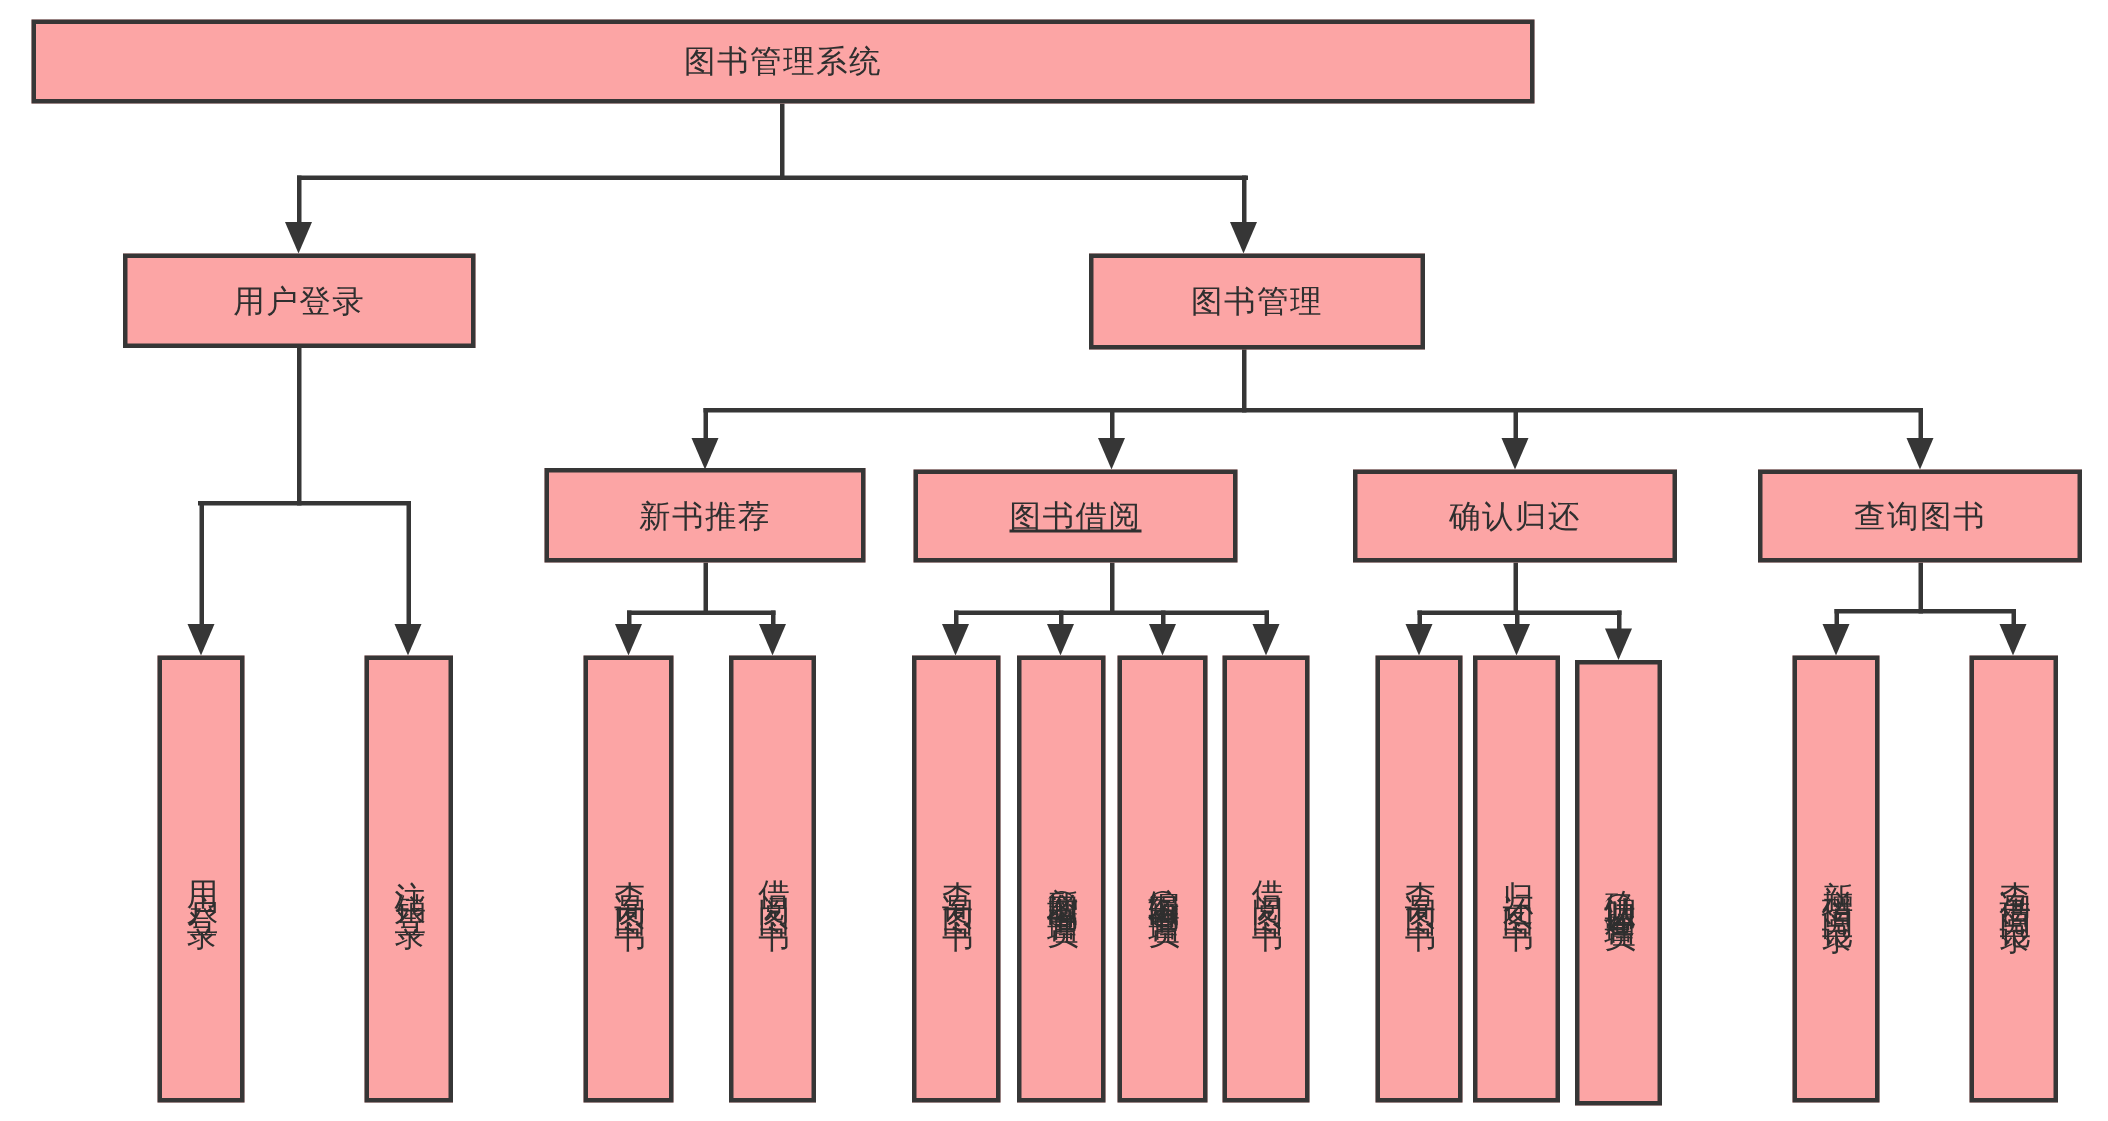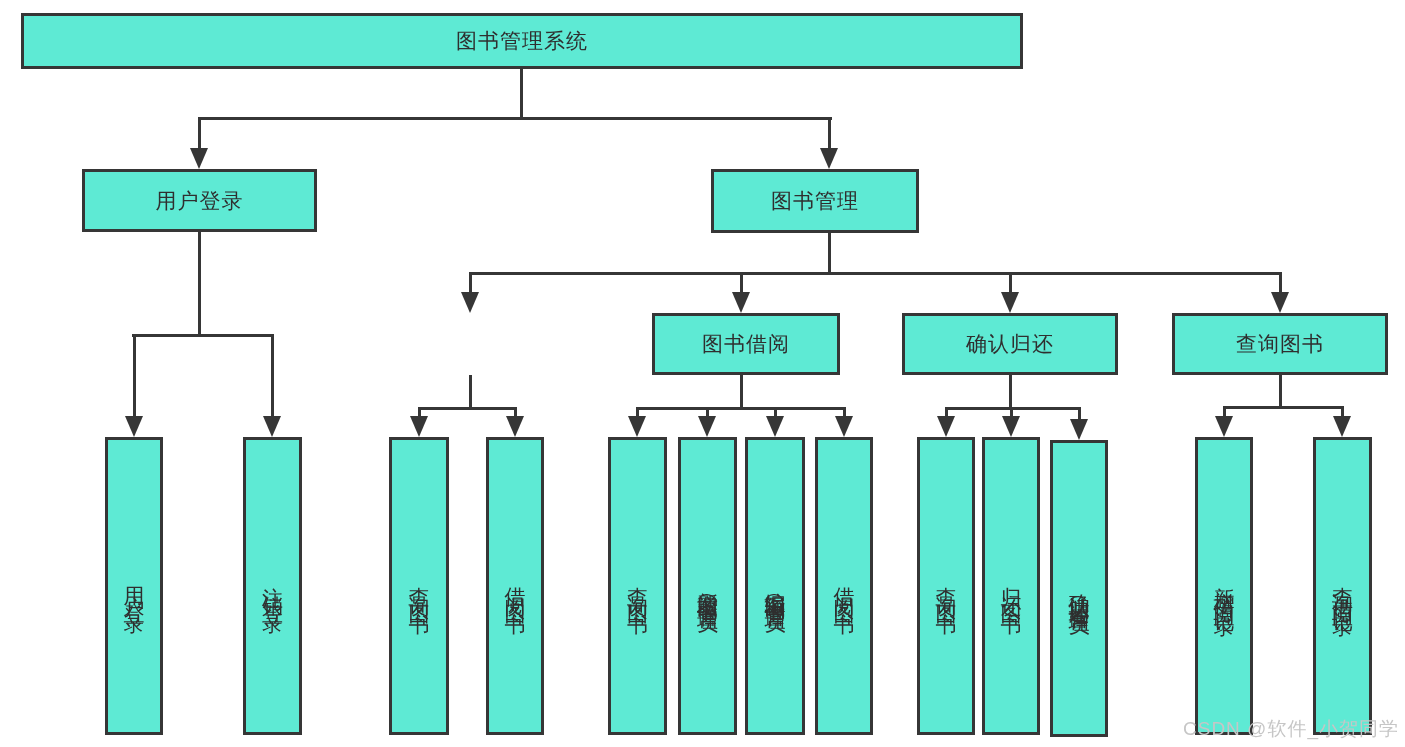--- a/index.html
+++ b/index.html
@@ -8,21 +8,21 @@
     --watermark-text:#c6c6c6;
   }
   html,body{margin:0;padding:0;background:var(--background);}
   .stage{
     position:relative;width:1405px;height:747px;background:var(--background);
     overflow:hidden;
     font-family:"Liberation Sans","DejaVu Sans",sans-serif;
     color:#2f2f2f;
   }
   .box{
-    position:absolute;box-sizing:border-box;background:#5eead4;
+    position:absolute;box-sizing:border-box;background:#fca5a5;
     border:3px solid var(--line);
     display:flex;align-items:center;justify-content:center;
     font-size:21px;letter-spacing:1px;color:#2f2f2f;
     z-index:2;
   }
   .vbox{
     writing-mode:vertical-lr;
     letter-spacing:9px;
     font-size:21px;
     padding-top:4px;
@@ -104,23 +104,24 @@
     <div class="hl" style="left:1223px;top:406px;width:120px;"></div>
     <div class="vl" style="left:1223px;top:406px;height:12px;"></div>
     <div class="ar" style="left:1215px;top:416px;"></div>
     <div class="vl" style="left:1341px;top:406px;height:12px;"></div>
     <div class="ar" style="left:1333px;top:416px;"></div>
   </div>
 
   <div class="box" style="left:21px;top:13px;width:1002px;height:56px;">图书管理系统</div>
 
   <div class="box" style="left:82px;top:169px;width:235px;height:63px;">用户登录</div>
-  <div class="box" style="left:711px;top:169px;width:208px;height:64px;">图书管理</div>
+  <div class="box" style="left:726px;top:169px;width:224px;height:64px;">图书管理</div>
 
-  <div class="box" style="left:652px;top:313px;width:188px;height:62px;">图书借阅</div>
+  <div class="box" style="left:363px;top:312px;width:214px;height:63px;">新书推荐</div>
+  <div class="box" style="left:609px;top:313px;width:216px;height:62px;text-decoration:underline;">图书借阅</div>
   <div class="box" style="left:902px;top:313px;width:216px;height:62px;">确认归还</div>
   <div class="box" style="left:1172px;top:313px;width:216px;height:62px;">查询图书</div>
 
   <div class="box vbox" style="left:105px;top:437px;width:58px;height:298px;">用户登录</div>
   <div class="box vbox" style="left:243px;top:437px;width:59px;height:298px;">注销登录</div>
 
   <div class="box vbox" style="left:389px;top:437px;width:60px;height:298px;">查询图书</div>
   <div class="box vbox" style="left:486px;top:437px;width:58px;height:298px;">借阅图书</div>
 
   <div class="box vbox" style="left:608px;top:437px;width:59px;height:298px;">查询图书</div>
@@ -128,14 +129,13 @@
   <div class="box vbox" style="left:745px;top:437px;width:60px;height:298px;letter-spacing:3px;">编辑图书（管理员）</div>
   <div class="box vbox" style="left:815px;top:437px;width:58px;height:298px;">借阅图书</div>
 
   <div class="box vbox" style="left:917px;top:437px;width:58px;height:298px;">查询图书</div>
   <div class="box vbox" style="left:982px;top:437px;width:58px;height:298px;">归还图书</div>
   <div class="box vbox" style="left:1050px;top:440px;width:58px;height:297px;letter-spacing:3px;">确认归还（管理员）</div>
 
   <div class="box vbox" style="left:1195px;top:437px;width:58px;height:298px;letter-spacing:6px;">新增借阅记录</div>
   <div class="box vbox" style="left:1313px;top:437px;width:59px;height:298px;letter-spacing:6px;">查询借阅记录</div>
 
-  <div class="watermark">CSDN @软件_小贺同学</div>
 </div>
 
 </body></html>

